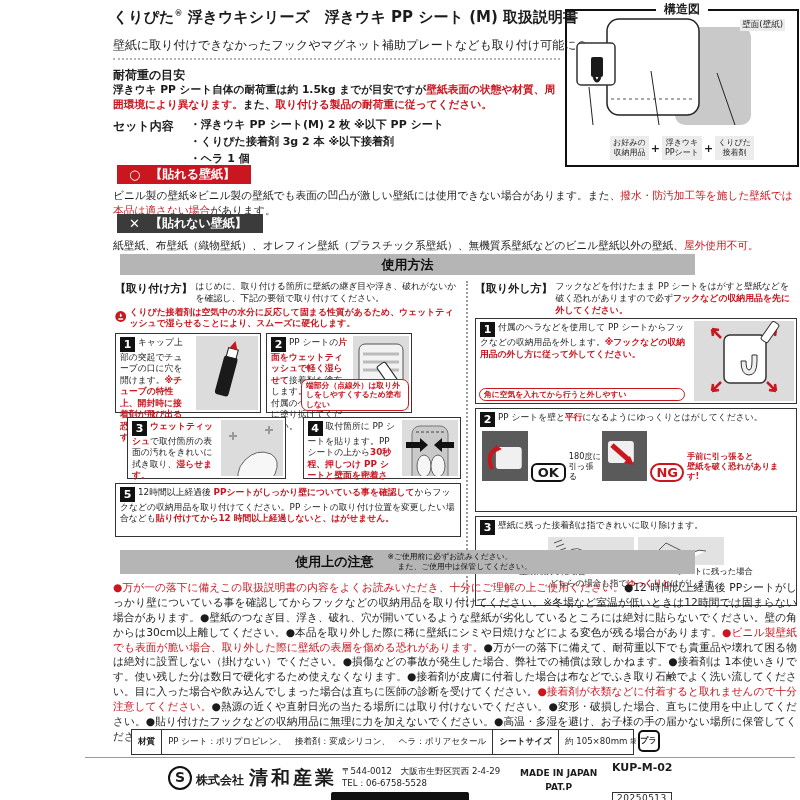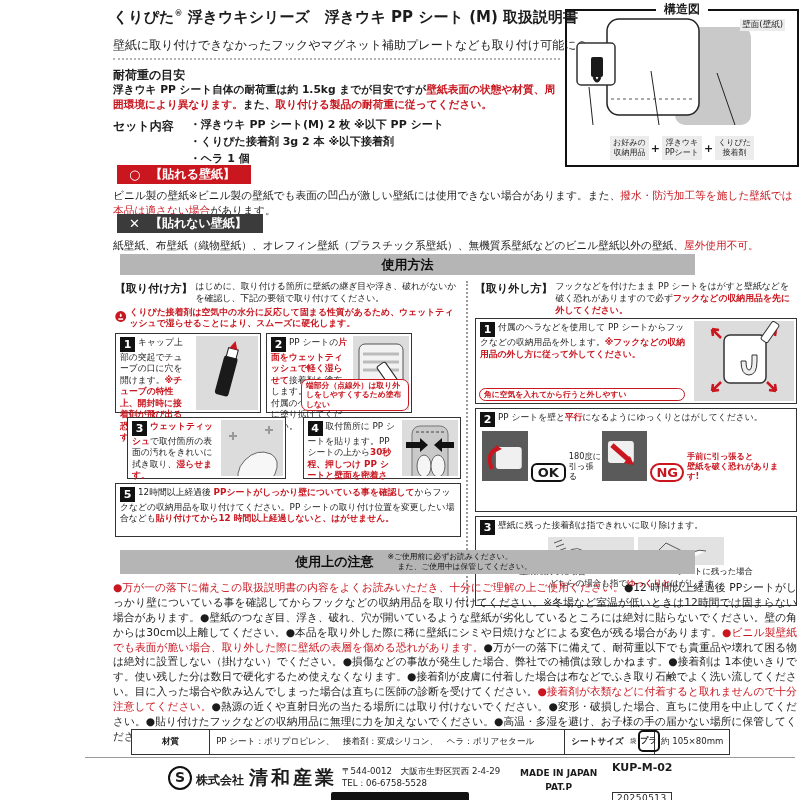--- a/index.html
+++ b/index.html
@@ -75,21 +75,21 @@
   .panel{width:46px;height:50px;background:#5a5a5a;}
   .d3panels{display:flex;gap:4px;justify-content:center;margin-top:2px;}
   .d3panel{width:86px;height:28px;background:#e2e2e2;}
   .d3caps{display:flex;justify-content:space-around;font-size:8.3px;margin-top:1px;}
   .d3cap3{text-align:center;font-size:8.5px;margin-top:1px;}
   
   #prec-body{left:113px;top:581px;width:684px;font-size:10.7px;line-height:1.39;text-align:justify;}
   
   #mat-table{left:131px;top:729px;display:flex;border:1px solid #333;height:24px;font-size:8.6px;
        align-items:stretch;background:#fff;}
-  #mat-table div{line-height:22px;padding:0 6px;white-space:nowrap;margin-left:24px;}
+  #mat-table div{line-height:22px;padding:0 6px;white-space:nowrap;}
   #mat-table .sep{border-left:1px solid #333;}
   #mat-c1{font-weight:700;}
   #mat-c3{font-weight:700;}
   #recycle{left:630px;top:730px;display:flex;align-items:center;gap:1px;}
   #recycle-small{font-size:6.5px;}
   #recycle-box{width:18px;height:18px;border:2px solid #111;border-radius:5px;font-size:8px;
        font-weight:700;text-align:center;line-height:18px;}
   
   #footer-rule{left:85px;top:757px;width:710px;border-top:1px solid #9a9a9a;}
   #logo{left:168px;top:766px;width:20px;height:20px;border:2px solid #111;border-radius:50%;

